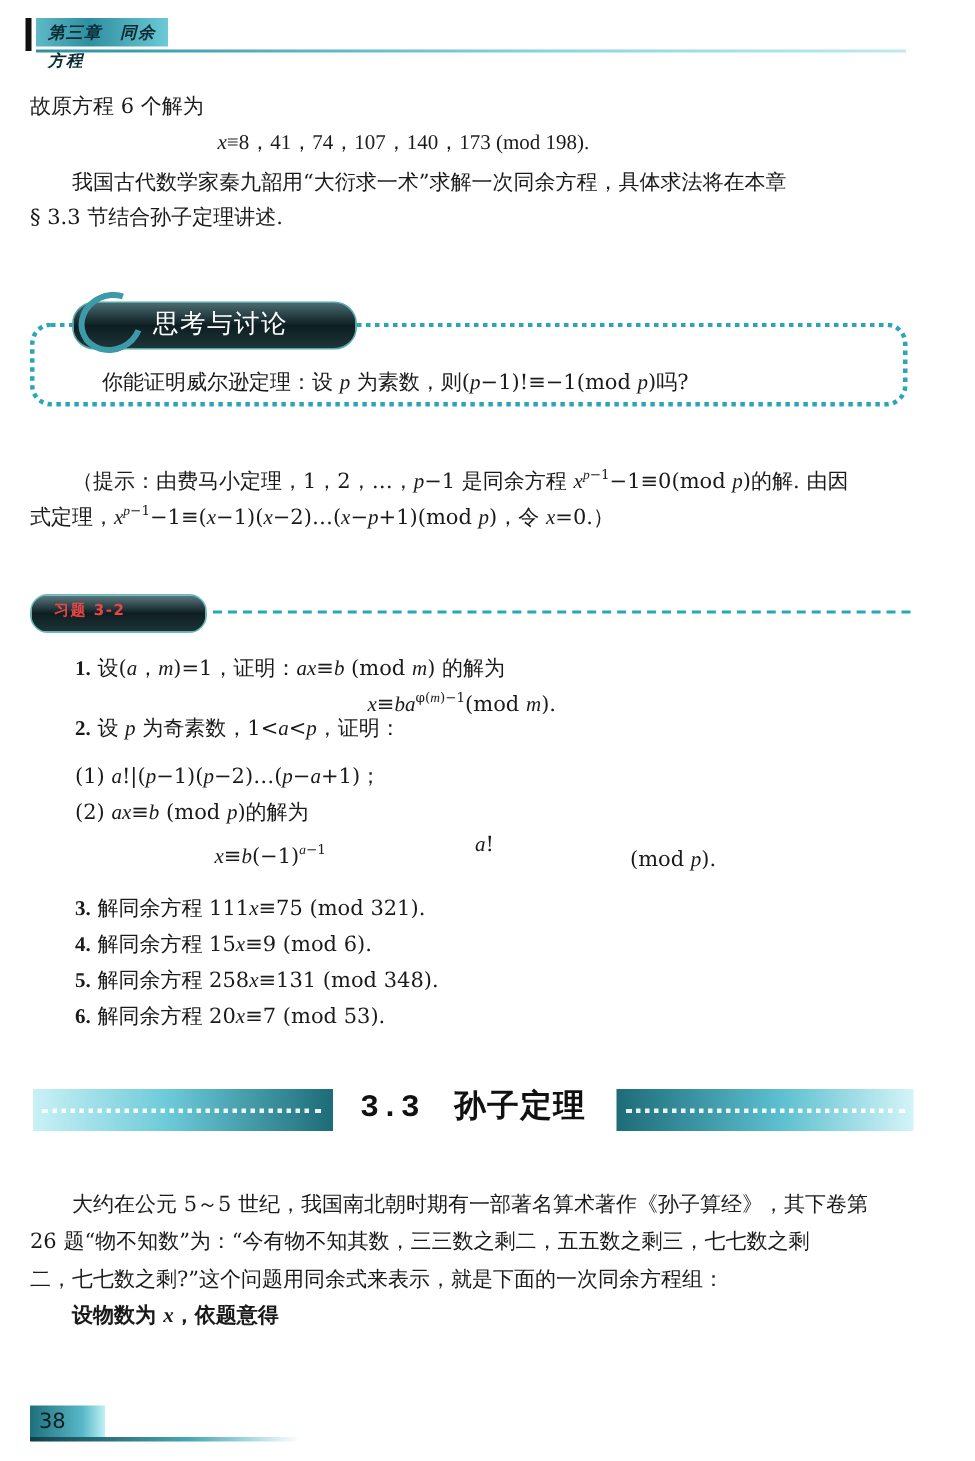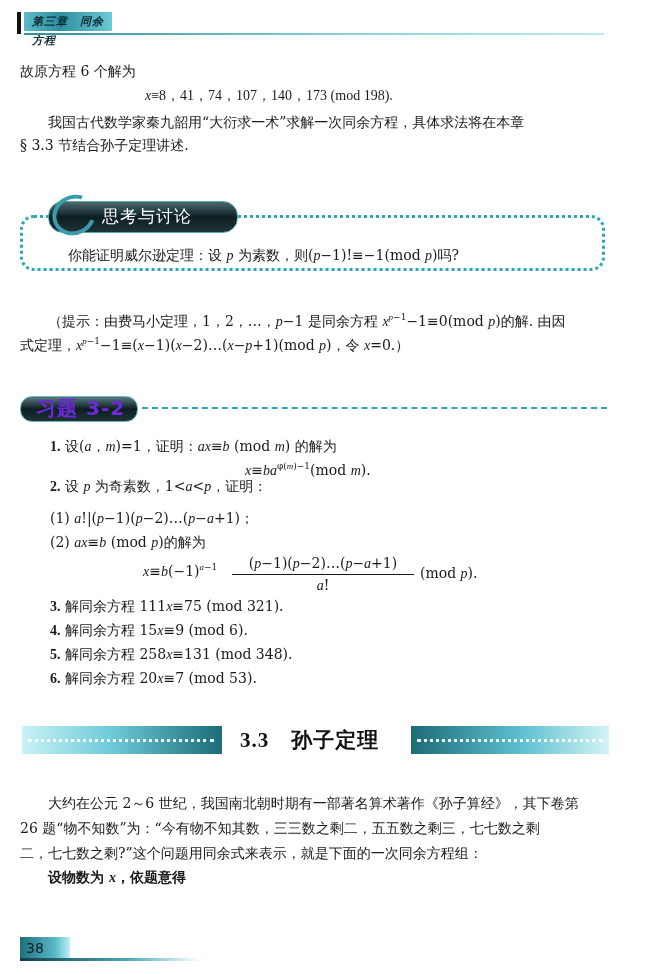--- a/index.html
+++ b/index.html
@@ -46,31 +46,31 @@
   }
 
   
   #ex-badge {
     left:20px; top:396px; width:116px; height:24px; border-radius:12px;
     background:linear-gradient(180deg,#5a7a80,#0d1e22 50%,#1e3438);
     border:1px solid #6bb;
   }
   #ex-title {
     left:36px; top:396px; font-family:"DejaVu Sans",sans-serif; font-weight:bold;
-    font-size:20px; color:#6d28d9; line-height:24px; letter-spacing:1px;
+    font-size:10px; color:#ef4444; line-height:24px; letter-spacing:1px;
   }
   #ex-dashes { left:142px; top:407px; width:465px; height:0; border-top:2px dashed #2aa6b8; }
 
   
   .sec-bar { height:28px; top:726px; }
   #sec-left { left:22px; width:200px; background:linear-gradient(90deg,#c9f1f6,#6ccad8 45%,#1d6c78); }
   #sec-right { left:411px; width:198px; background:linear-gradient(90deg,#1d6c78,#5cbfcf 55%,#d4f4f8); }
   .sec-dots { top:739px; height:0; border-top:3px dotted rgba(255,255,255,0.9); }
   #sec-title {
-    left:240px; top:724px; font-family:Liberation Serif, serif; font-weight:bold;
+    left:240px; top:724px; font-family:Liberation Mono, monospace; font-weight:bold;
     font-size:21px; color:#111; line-height:32px; letter-spacing:1px;
   }
 
   
   #footer-block {
     left:20px; top:937px; width:50px; height:22px;
     background:linear-gradient(90deg,#1f6f7c,#58b8c8 70%,#bff0f5);
   }
   #footer-num { left:26px; top:937px; font-family:"DejaVu Sans",sans-serif; font-size:14px;
     color:#0b1e22; line-height:22px; }
@@ -127,23 +127,20 @@
 <div class="abs txt" style="left:50px;top:508px;">
   (1) <i>a</i>!|(<i>p</i>−1)(<i>p</i>−2)…(<i>p</i>−<i>a</i>+1)；
 </div>
 <div class="abs txt" style="left:50px;top:532px;">
   (2) <i>ax</i>≡<i>b</i> (mod <i>p</i>)的解为
 </div>
 <div class="abs txt" style="left:143px;top:561px;">
   <i>x</i>≡<i>b</i>(−1)<sup><i>a</i>−1</sup>
 </div>
 <div class="abs" style="left:232px;top:553px;width:182px;text-align:center;">
-  <div class="txt" style="border-bottom:1px solid #1a1a1a;">
-    (<i>p</i>−1)(<i>p</i>−2)…(<i>p</i>−<i>a</i>+1)
-  </div>
   <div class="txt"><i>a</i>!</div>
 </div>
 <div class="abs txt" style="left:420px;top:563px;">
   (mod <i>p</i>).
 </div>
 
 <div class="abs txt" style="left:50px;top:596px;">
   <b class="num">3.</b>
   解同余方程 111<i>x</i>≡75 (mod 321).
 </div>
@@ -159,21 +156,21 @@
   <b class="num">6.</b>
   解同余方程 20<i>x</i>≡7 (mod 53).
 </div>
 
 <div class="abs sec-bar" id="sec-left"></div>
 <div class="abs sec-dots" style="left:28px;width:186px;"></div>
 <div class="abs" id="sec-title">3.3　孙子定理</div>
 <div class="abs sec-bar" id="sec-right"></div>
 <div class="abs sec-dots" style="left:417px;width:186px;"></div>
 
-<div class="abs txt" style="left:48px;top:793px;">大约在公元 2～6 世纪，我国南北朝时期有一部著名算术著作《孙子算经》，其下卷第</div>
+<div class="abs txt" style="left:48px;top:793px;">大约在公元 5～5 世纪，我国南北朝时期有一部著名算术著作《孙子算经》，其下卷第</div>
 <div class="abs txt" style="left:20px;top:818px;">26 题“物不知数”为：“今有物不知其数，三三数之剩二，五五数之剩三，七七数之剩</div>
 <div class="abs txt" style="left:20px;top:843px;">二，七七数之剩?”这个问题用同余式来表示，就是下面的一次同余方程组：</div>
 <div class="abs txt" style="left:48px;top:867px;font-weight:bold;">
   设物数为 <i>x</i>，依题意得
 </div>
 
 <div class="abs" id="footer-block"></div>
 <div class="abs" id="footer-num">38</div>
 <div class="abs" id="footer-text">GAOZHONGSHUXUE</div>
 <div class="abs" id="footer-line"></div>

